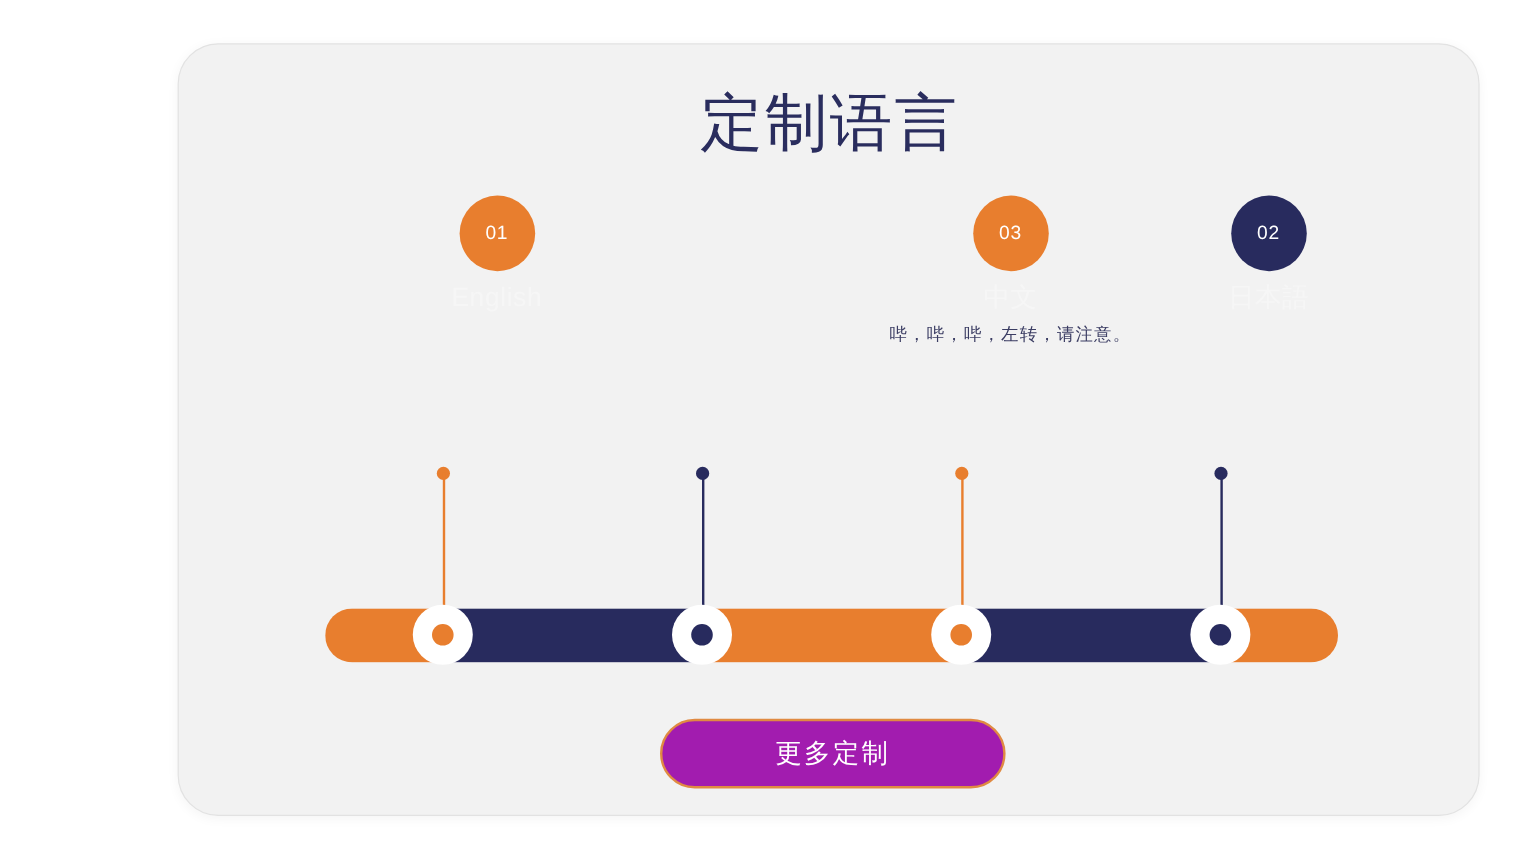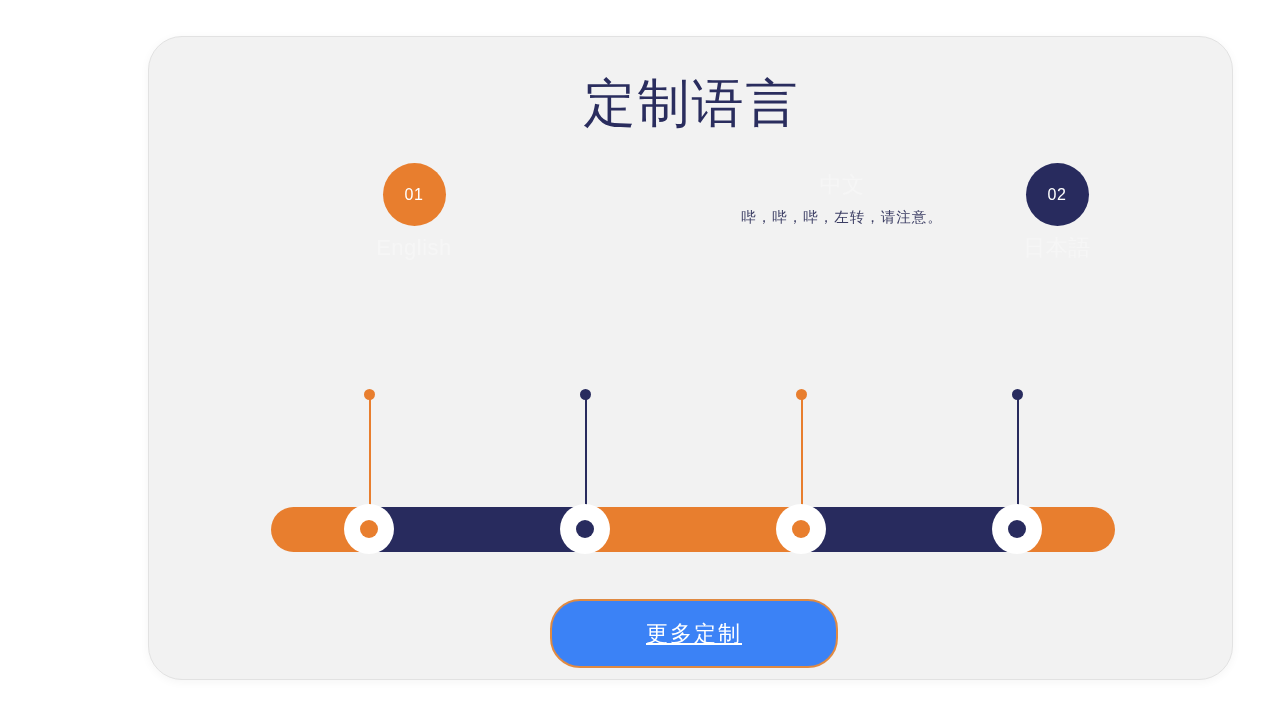--- a/index.html
+++ b/index.html
@@ -89,21 +89,21 @@
     color: #f6f6f6;
     letter-spacing: 0.5px;
   }
 
   .phrase {
     margin-top: 4px;
     font-size: 14.5px;
     line-height: 28px;
     color: #3b3d63;
   }
-  .phrase.cjk { letter-spacing: 1px; }
+  .phrase.cjk { letter-spacing: 1px; font-family: Liberation Mono, monospace; }
 
   
   .stem {
     position: absolute;
     width: 11px;
   }
   .stem .dot {
     position: absolute;
     left: 0;
     top: 0;
@@ -155,52 +155,52 @@
   }
   .marker.orange .core { background: #e87e2e; }
   .marker.navy .core   { background: #282b5e; }
 
   
   .cta {
     position: absolute;
     left: 549px;
     top: 598px;
     width: 288px;
-    height: 69px;
+    height: 58px;
     border-radius: 30px;
-    background: #3b82f6;
+    background: #a21caf;
     border: 2.5px solid #e08a42;
     color: #ffffff;
     font-size: 22px;
     letter-spacing: 2px;
     display: flex;
     align-items: center;
     justify-content: center;
     cursor: pointer;
     font-family: "Liberation Sans", "DejaVu Sans", sans-serif;
-    text-decoration: underline;
   }
 </style>
 </head>
 <body>
 
 <div id="stage">
   <div class="card">
 
     <div class="title">定制语言</div>
 
     <div class="steps">
 
       <div class="step s0">
         <div class="badge orange">01</div>
         <div class="lang-label">English</div>
       </div>
 
 
       <div class="step s2">
+        <div class="badge orange">03</div>
         <div class="lang-label">中文</div>
         <div class="phrase cjk">哔，哔，哔，左转，请注意。</div>
       </div>
 
       <div class="step s3">
         <div class="badge navy">02</div>
         <div class="lang-label">日本語</div>
       </div>
 
     </div>

